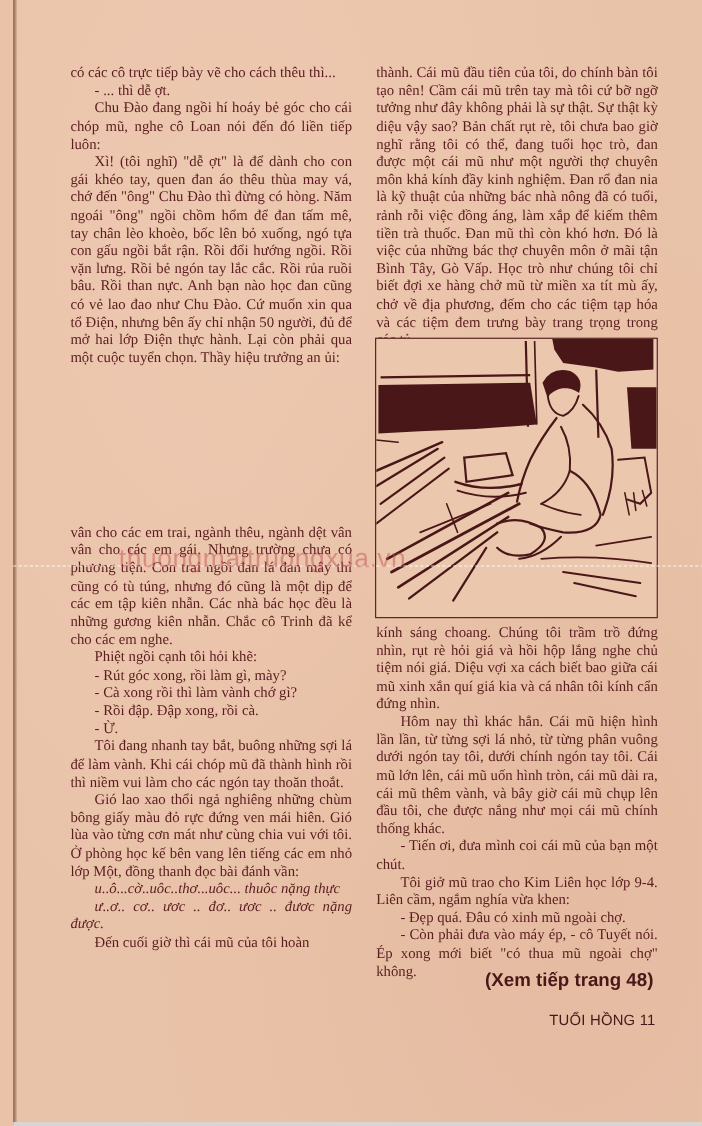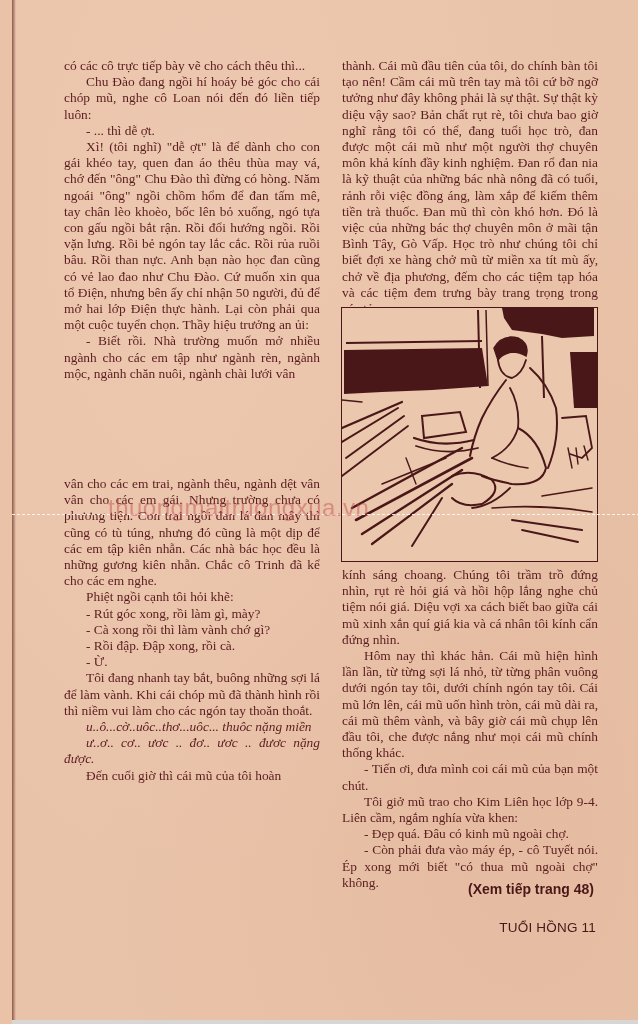--- a/index.html
+++ b/index.html
@@ -40,21 +40,21 @@
   .italic { font-style: italic; }
   .figure {
     position: absolute; left: 329px; top: 307px; width: 257px; height: 255px;
     border: 1.6px solid #4a1719; box-sizing: border-box;
     background: #ebc7ae;
     overflow: hidden;
   }
   .continued {
     position: absolute; right: 56px; top: 881px;
     font-family: "Liberation Sans", "DejaVu Sans", sans-serif;
-    font-weight: bold; font-size: 14px; color: #4a1719;
+    font-weight: bold; font-size: 17px; color: #4a1719;
   }
   .folio {
     position: absolute; right: 54px; top: 920px;
     font-family: "Liberation Sans", "DejaVu Sans", sans-serif;
     font-size: 13.5px; color: #4a1719; letter-spacing: 0.2px;
   }
   .watermark-line {
     position: absolute; left: 0; top: 514px; width: 638px; height: 0;
     border-top: 1.2px dashed rgba(255,255,255,0.85);
   }
@@ -66,34 +66,34 @@
   }
 </style>
 </head>
 <body>
 
 <div class="page">
   <div class="left-edge"></div>
 
   <div class="col col-left" id="lct">
       <p>có các cô trực tiếp bày vẽ cho cách thêu thì...</p>
+      <p class="indent">- ... thì dễ ợt.</p>
       <p class="indent">Chu Đào đang ngồi hí hoáy bẻ góc cho cái chóp mũ, nghe cô Loan nói đến đó liền tiếp luôn:</p>
-      <p class="indent">- ... thì dễ ợt.</p>
       <p class="indent">Xì! (tôi nghĩ) "dễ ợt" là để dành cho con gái khéo tay, quen đan áo thêu thùa may vá, chớ đến "ông" Chu Đào thì đừng có hòng. Năm ngoái "ông" ngồi chồm hổm để đan tấm mê, tay chân lèo khoèo, bốc lên bỏ xuống, ngó tựa con gấu ngồi bắt rận. Rồi đổi hướng ngồi. Rồi vặn lưng.  Rồi bẻ ngón tay lắc cắc. Rồi rủa ruồi bâu. Rồi than nực. Anh bạn nào học đan cũng có vẻ lao đao như Chu Đào. Cứ muốn xin qua tổ Điện, nhưng bên ấy chỉ nhận 50 người, đủ để mở hai lớp Điện thực hành. Lại còn phải qua một cuộc tuyển chọn. Thầy hiệu trưởng an ủi:</p>
-      <p class="indent">- Biết rồi. Nhà trường muốn mở nhiều ngành cho các em tập như ngành rèn, ngành mộc, ngành chăn nuôi, ngành chài lưới vân</p>
     </div>
   <div class="col col-left-bottom" id="lcb">
       <p>vân cho các em trai, ngành thêu, ngành dệt vân vân cho các em gái. Nhưng trường chưa có phương tiện. Con trai ngồi đan lá đan mây thì cũng có tù túng, nhưng đó cũng là một dịp để các em tập kiên nhẫn. Các nhà bác học đều là những gương kiên nhẫn. Chắc cô Trinh đã kể cho các em nghe.</p>
       <p class="indent">Phiệt ngồi cạnh tôi hỏi khẽ:</p>
       <p class="indent">- Rút góc xong, rồi làm gì, mày?</p>
       <p class="indent">- Cà xong rồi thì làm vành chớ gì?</p>
       <p class="indent">- Rồi đập. Đập xong, rồi cà.</p>
       <p class="indent">- Ừ.</p>
       <p class="indent">Tôi đang nhanh tay bắt, buông những sợi lá để làm vành. Khi cái chóp mũ đã thành hình rồi thì niềm vui làm cho các ngón tay thoăn thoắt.</p>
-      <p class="indent italic">u..ô...cờ..uôc..thơ...uôc...    thuôc    nặng miền</p>
+      <p class="indent">Gió lao xao thổi ngả nghiêng những chùm bông giấy màu đỏ rực đứng ven mái hiên. Gió lùa vào từng cơn mát như cùng chia vui với tôi. Ở phòng học kế bên vang lên tiếng các em nhỏ lớp Một, đồng thanh đọc bài đánh vần:</p>
+      <p class="indent italic">u..ô...cờ..uôc..thơ...uôc...    thuôc    nặng thực</p>
       <p class="indent italic">ư..ơ.. cơ.. ươc .. đơ.. ươc .. đươc nặng được.</p>
       <p class="indent">Đến cuối giờ thì cái mũ của tôi hoàn</p>
     </div>
   <div class="col col-right" id="rct">
       <p>thành. Cái mũ đầu tiên của tôi, do chính bàn tôi tạo nên! Cầm cái mũ trên tay mà tôi cứ bỡ ngỡ tưởng như đây không phải là sự thật. Sự thật kỳ diệu vậy sao? Bản chất rụt rè, tôi chưa bao giờ nghĩ rằng tôi có thể, đang tuổi học trò, đan được một cái mũ như một người thợ chuyên môn khả kính đầy kinh nghiệm. Đan rổ đan nia là kỹ thuật của những bác nhà nông đã có tuổi, rảnh rỗi việc đồng áng, làm xắp để kiếm thêm tiền trà thuốc. Đan mũ thì còn khó hơn. Đó là việc của những bác thợ chuyên môn ở mãi tận Bình Tây, Gò Vấp. Học trò như chúng tôi chỉ biết đợi xe hàng chở mũ từ miền xa tít mù ấy, chở về địa phương, đếm cho các tiệm tạp hóa và các tiệm đem trưng bày trang trọng trong các tủ</p>
     </div>
 
   <div class="figure">
     <svg width="257" height="255" viewBox="0 0 257 255">
       <g fill="#4a1719" stroke="#4a1719">
@@ -149,21 +149,21 @@
         <line x1="0" y1="92" x2="20" y2="94" stroke-width="1.5"></line>
       </g>
     </svg>
   </div>
 
   <div class="col col-right-bottom" id="rcb">
       <p>kính sáng choang. Chúng tôi trầm trồ đứng nhìn, rụt rè hỏi giá và hồi hộp lắng nghe chủ tiệm nói giá. Diệu vợi xa cách biết bao giữa cái mũ xinh xắn quí giá kia và cá nhân tôi kính cẩn đứng nhìn.</p>
       <p class="indent">Hôm nay thì khác hẳn. Cái mũ hiện hình lần lần, từ từng sợi lá nhỏ, từ từng phân vuông dưới ngón tay tôi, dưới chính ngón tay tôi. Cái mũ lớn lên, cái mũ uốn hình tròn, cái mũ dài ra, cái mũ thêm vành, và bây giờ cái mũ chụp lên đầu tôi, che được nắng như mọi cái mũ chính thống khác.</p>
       <p class="indent">- Tiến ơi, đưa mình coi cái mũ của bạn một chút.</p>
       <p class="indent">Tôi giở mũ trao cho Kim Liên học lớp 9-4. Liên cầm, ngắm nghía vừa khen:</p>
-      <p class="indent">- Đẹp quá. Đâu có kinh mũ ngoài chợ.</p>
+      <p class="indent">- Đẹp quá. Đâu có xinh mũ ngoài chợ.</p>
       <p class="indent">- Còn phải đưa vào máy ép, - cô Tuyết nói. Ép xong mới biết "có thua mũ ngoài chợ" không.</p>
     </div>
 
   <div class="continued">(Xem tiếp trang 48)</div>
   <div class="folio">TUỔI HỒNG 11</div>
 
   <div class="watermark-line"></div>
   <div class="watermark">thuongmaitruongxua.vn</div>
 
   <div class="bottom-edge"></div>

